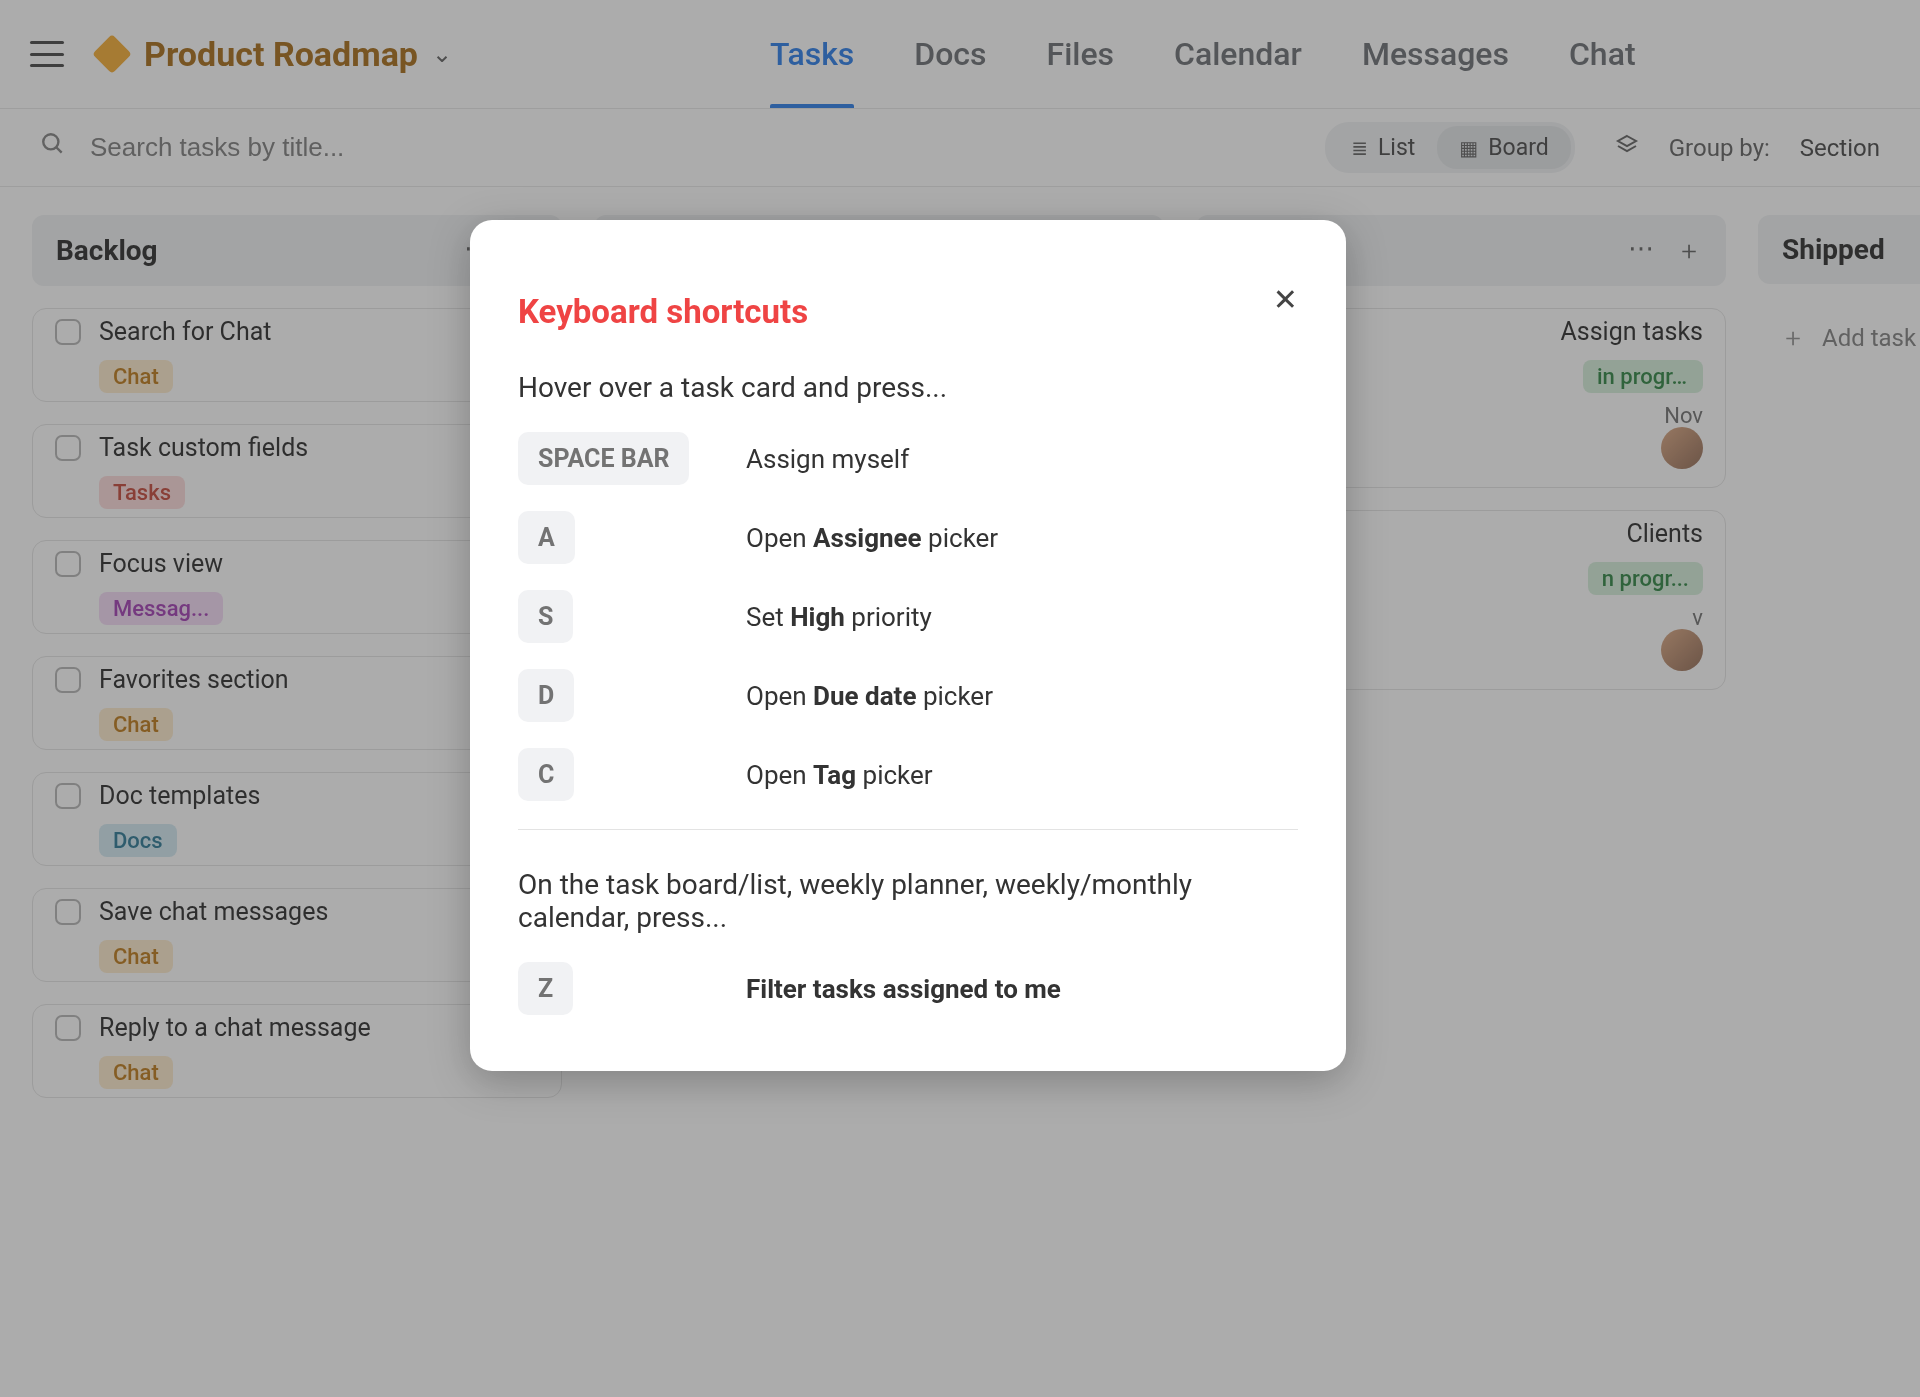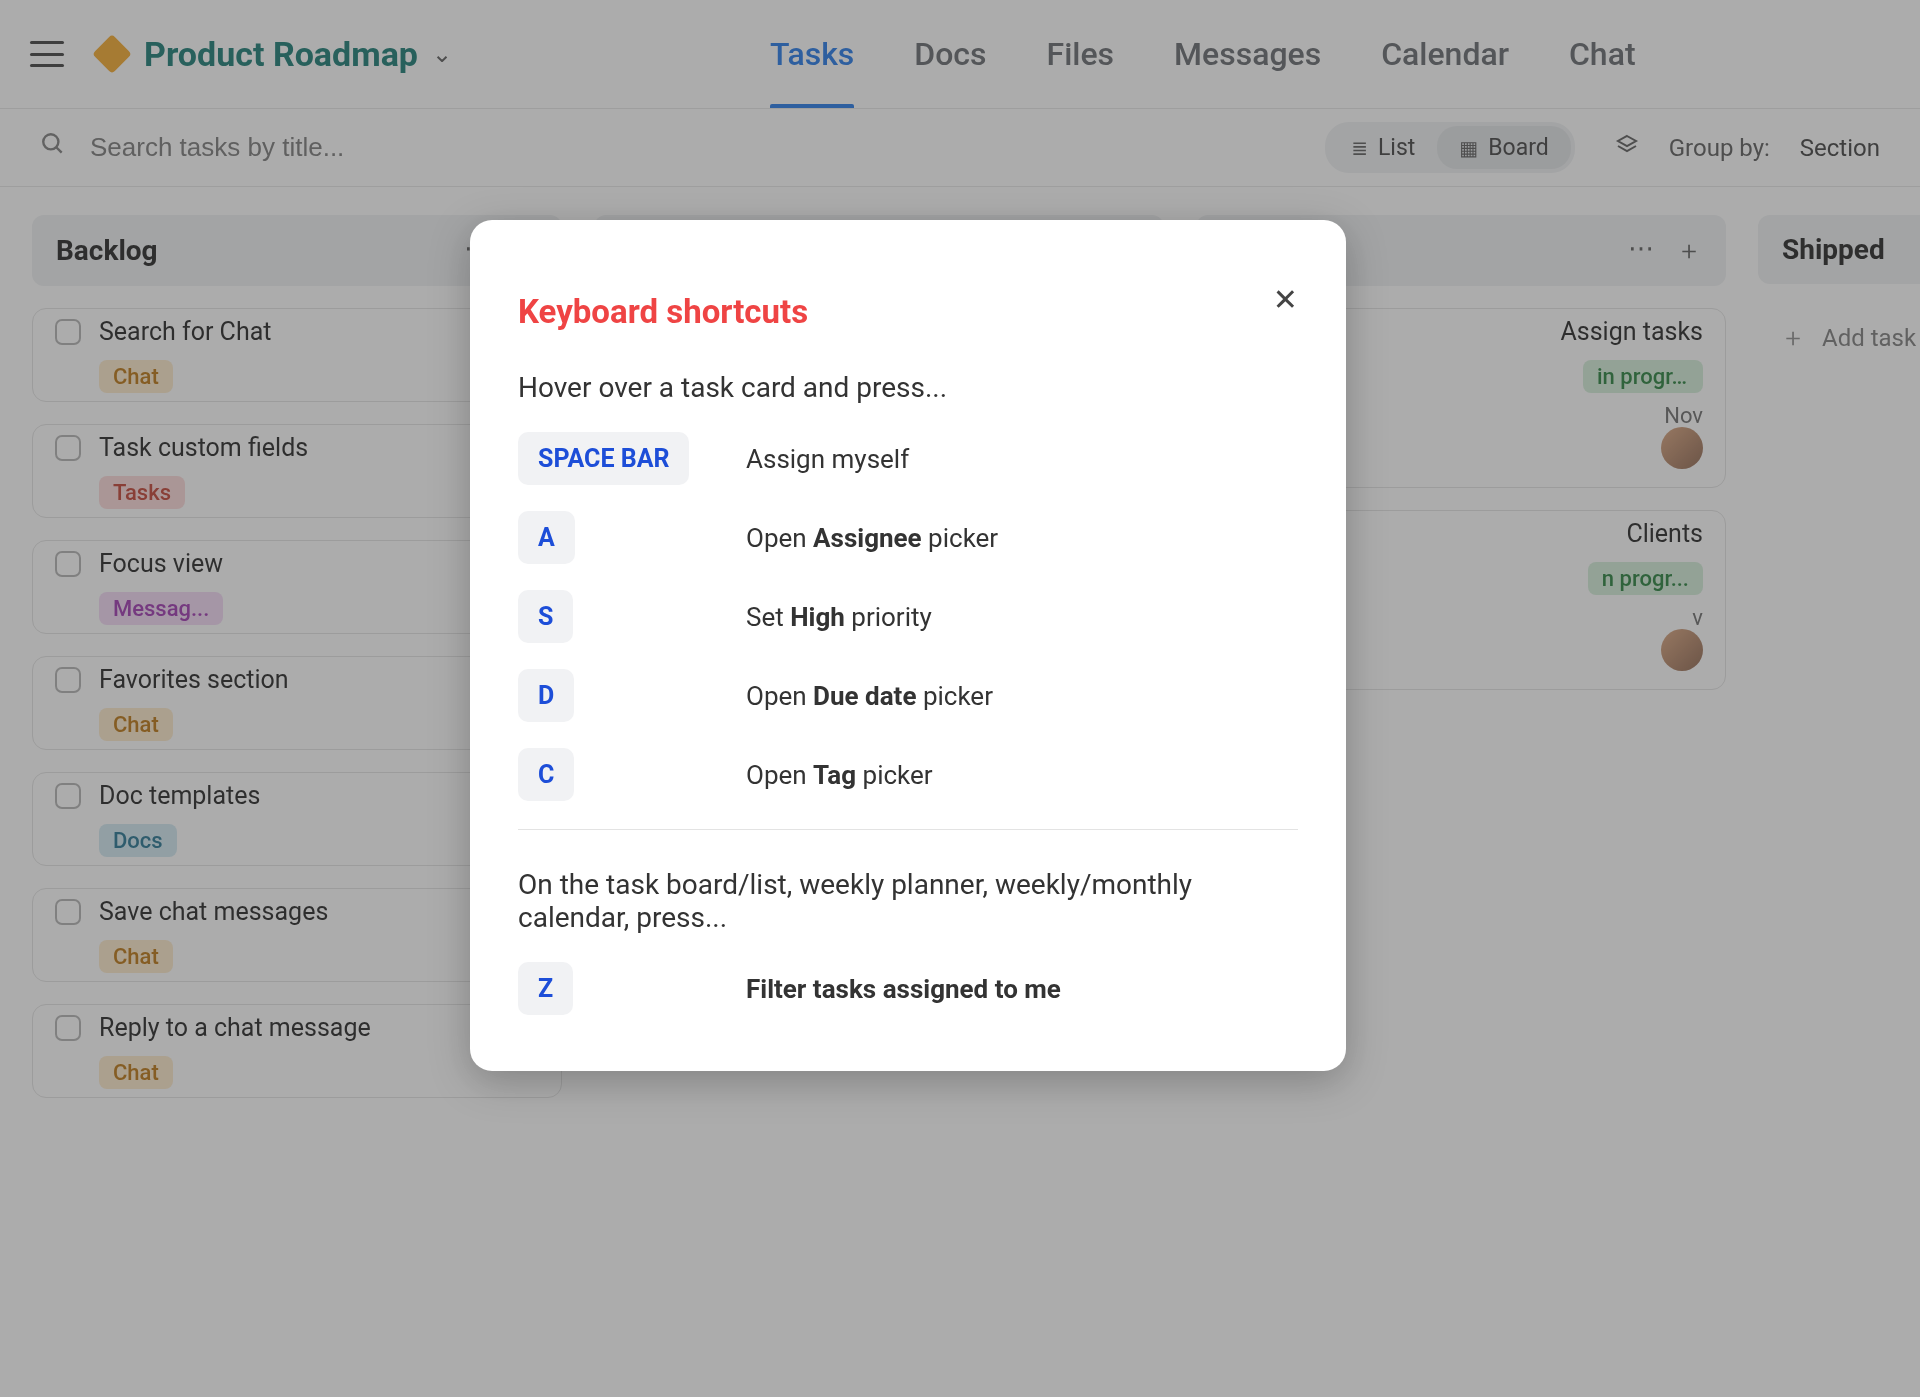--- a/index.html
+++ b/index.html
@@ -27,21 +27,21 @@
     align-items: center;
     padding: 0 30px;
     position: relative;
   }
   .hamburger-icon { width: 34px; height: 26px; display:flex; flex-direction:column; justify-content:space-between; cursor:pointer;}
   .hamburger-icon span { display:block; height:3px; background:#3a3a3a; border-radius:2px;}
   .logo-icon {
     width: 28px; height: 28px; background:#f5a623; transform: rotate(45deg); border-radius:4px;
     margin-left: 34px; margin-right: 18px;
   }
-  .project-title { font-size: 34px; font-weight: 700; color:#0f766e; }
+  .project-title { font-size: 34px; font-weight: 700; color:#a16207; }
   .chevron-down-icon { margin-left:14px; font-size:24px; color:#555; }
   .nav-tabs { display:flex; gap:60px; position:absolute; left:770px; top:0; height:100%; align-items:center;}
   .nav-tab { font-size:32px; font-weight:500; color:#5f6368; cursor:pointer; height:100%; display:flex; align-items:center; position:relative;}
   .nav-tab.active { color:#1a73e8; }
   .nav-tab.active::after { content:""; position:absolute; bottom:0; left:0; right:0; height:4px; background:#1a73e8; border-radius:2px 2px 0 0;}
   
   .filterbar {
     height: 78px;
     border-bottom: 1px solid #e5e5e5;
     display:flex; align-items:center;
@@ -111,43 +111,43 @@
     border-radius:22px;
     box-shadow:0 10px 40px rgba(0,0,0,0.25);
     padding:48px 48px 56px 48px;
   }
   .modal-header { display:flex; justify-content:space-between; align-items:center; margin-bottom:40px;}
   .modal-title { font-size:33px; font-weight:700; color:#ef4444;margin-top:24px;}
   .close-icon { font-size:30px; color:#444; cursor:pointer; font-weight:300;}
   .modal-subtitle { font-size:28px; color:#333; margin-bottom:28px;}
   .shortcut-row { display:flex; align-items:center; gap:0; margin-bottom:26px;}
   .key-col { width:228px; }
-  .kbd { display:inline-block; background:#f1f2f4; border-radius:10px; padding:12px 20px; font-size:25px; font-weight:700; color:#1d4ed8; min-width:36px; text-align:center;}
+  .kbd { display:inline-block; background:#f1f2f4; border-radius:10px; padding:12px 20px; font-size:25px; font-weight:700; color:#737373; min-width:36px; text-align:center;}
   .desc { font-size:26px; color:#333;}
   .desc b { font-weight:700; }
   .modal-divider { border:none; border-top:1px solid #e3e3e3; margin:28px 0 38px 0;}
 </style>
 </head>
 <body>
 
 <div class="topbar">
   <div class="hamburger-icon">
       <span></span>
       <span></span>
       <span></span>
     </div>
   <div class="logo-icon"></div>
   <div class="project-title">Product Roadmap</div>
   <div class="chevron-down-icon">⌄</div>
   <div class="nav-tabs">
     <div class="nav-tab active">Tasks</div>
     <div class="nav-tab">Docs</div>
     <div class="nav-tab">Files</div>
+    <div class="nav-tab">Calendar</div>
     <div class="nav-tab">Messages</div>
-    <div class="nav-tab">Calendar</div>
     <div class="nav-tab">Chat</div>
   </div>
 </div>
 
 <div class="filterbar">
   <span class="search-icon">
     <svg width="26" height="26" viewBox="0 0 24 24" fill="none" stroke="#787878" stroke-width="2.2">
         <circle cx="10" cy="10" r="7"></circle>
         <line x1="20" y1="20" x2="15" y2="15"></line>
       </svg>

